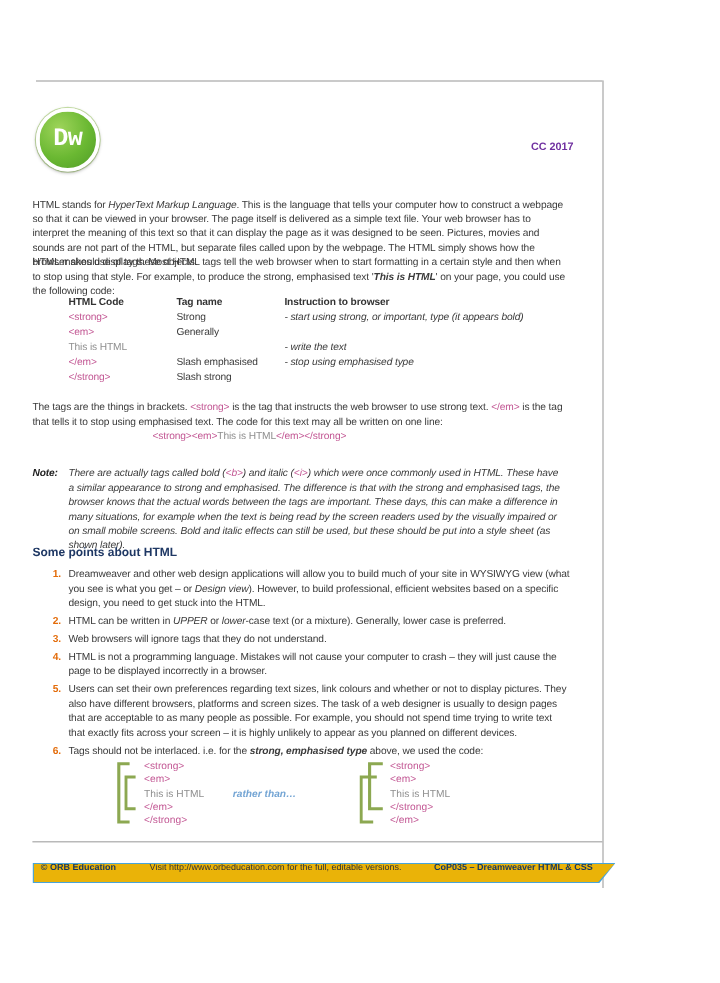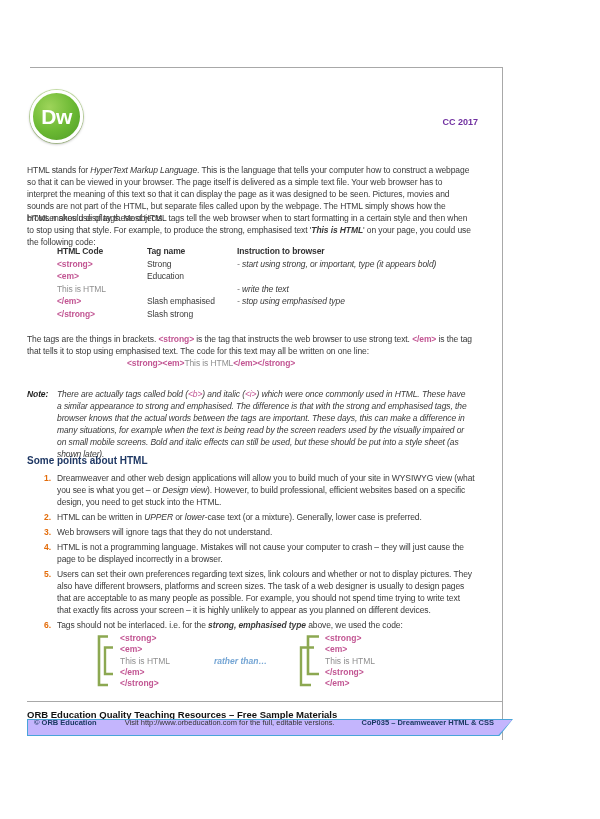--- a/index.html
+++ b/index.html
@@ -19,21 +19,21 @@
   .dwtitle{font-weight:bold;font-size:12.5px;text-align:right;
            border-right:1px solid #8a8a8a;border-bottom:1px solid #8a8a8a;padding:2px 4px 2px 0;}
   .dw-dark{color:#45a02e;}
   .dw-bright{color:#3dcb23;}
   .cc{color:#7030a0;font-weight:bold;font-size:9px;text-align:right;}
   
   .bt{font-size:8.5px;line-height:12px;letter-spacing:-.1px;color:#3a3a3a;}
   .seg-n{}
   .seg-i{font-style:italic;}
   .seg-bi{font-weight:bold;font-style:italic;}
-  .seg-tag{color:#c25693;font-weight:bold;}
+  .seg-tag{color:#c25693;}
   .seg-tagi{color:#c25693;font-style:italic;}
   .seg-gray{color:#8f8f8f;}
   
   .trow{display:flex;line-height:12.5px;}
   .tc1{width:90px;}
   .tc2{width:90px;}
   .tc3{flex:1;}
   .thead span{font-weight:bold;color:#333;}
   .instr{font-style:italic;}
   
@@ -43,56 +43,56 @@
   .pt{display:flex;margin-bottom:3px;}
   .pt .num{width:30px;padding-left:17px;box-sizing:border-box;font-weight:bold;color:#e36c0a;}
   .pt .ptxt{flex:1;}
   
   .codecol{font-size:8.5px;line-height:11.3px;}
   .rather{color:#74a5d4;font-weight:bold;font-style:italic;font-size:8.5px;}
   
   .res-title span{font-weight:bold;font-size:9.5px;color:#111;border-bottom:1.3px solid #222;padding-bottom:1px;}
   .bar-outer{clip-path:polygon(0 0,100% 0,97.2% 100%,0 100%);background:#49a4d9;}
   .bar-inner{position:absolute;left:1px;top:1px;right:1px;bottom:1px;
-             clip-path:polygon(0 0,100% 0,97.2% 100%,0 100%);background:#c4b5fd;
+             clip-path:polygon(0 0,100% 0,97.2% 100%,0 100%);background:#eab308;
              display:flex;align-items:center;font-size:7.5px;padding:0 18px 10px 6px;box-sizing:border-box;}
   .bar-bold{font-weight:bold;color:#17375e;white-space:nowrap;}
   .bar-mid{color:#333;margin-left:28px;white-space:nowrap;}
   .bar-right{margin-left:auto;font-weight:bold;color:#17375e;white-space:nowrap;}
 </style>
 </head>
 <body>
 
 <div class="page">
 
   <div class="abs rule" style="left:30px;top:67px;width:472px;height:1px;"></div>
   <div class="abs rule" style="left:502px;top:67px;width:1px;height:673px;"></div>
 
-  <div class="abs logo" style="left:30px;top:90px;width:47px;height:47px;">
+  <div class="abs logo" style="left:30px;top:90px;width:47px;height:47px;font-family:Liberation Mono, monospace;">
     <span>Dw</span>
   </div>
   <div class="abs cc" style="left:352px;top:117px;width:126px;">CC 2017</div>
 
   <div class="abs bt" style="left:27px;top:164px;width:445px;"><span class="seg-n">HTML stands for </span><span class="seg-i">HyperText Markup Language</span><span class="seg-n">.  This is the language that tells your computer how to construct a webpage so that it can be viewed in your browser.  The page itself is delivered as a simple text file.  Your web browser has to interpret the meaning of this text so that it can display the page as it was designed to be seen.  Pictures, movies and sounds are not part of the HTML, but separate files called upon by the webpage.  The HTML simply shows how the browser should display these objects.</span></div>
   <div class="abs bt" style="left:27px;top:212px;width:445px;"><span class="seg-n">HTML makes use of tags.  Most HTML tags tell the web browser when to start formatting in a certain style and then when to stop using that style.  For example, to produce the strong, emphasised text '</span><span class="seg-bi">This is HTML</span><span class="seg-n">' on your page, you could use the following code:</span></div>
 
   <div class="abs bt" style="left:57px;top:245px;width:415px;">
     <div class="trow thead">
       <span class="tc1">HTML Code</span>
       <span class="tc2">Tag name</span>
       <span class="tc3">Instruction to browser</span>
     </div>
     <div class="trow">
       <span class="tc1 seg-tag">&lt;strong&gt;</span>
       <span class="tc2">Strong</span>
       <span class="tc3 instr">- start using strong, or important, type (it appears bold)</span>
     </div>
     <div class="trow">
       <span class="tc1 seg-tag">&lt;em&gt;</span>
-      <span class="tc2">Education</span>
+      <span class="tc2">Generally</span>
     </div>
     <div class="trow">
       <span class="tc1 seg-gray">This is HTML</span>
       <span class="tc2"></span>
       <span class="tc3 instr">- write the text</span>
     </div>
     <div class="trow">
       <span class="tc1 seg-tag">&lt;/em&gt;</span>
       <span class="tc2">Slash emphasised</span>
       <span class="tc3 instr">- stop using emphasised type</span>
@@ -143,37 +143,34 @@
     <path d="M13 2.5 H4 V51 H13" fill="none" stroke="#8ca851" stroke-width="2.6"></path>
     <path d="M18 13.5 H10 V40 H18" fill="none" stroke="#8ca851" stroke-width="2.4"></path>
   </svg>
   <div class="abs codecol" style="left:120px;top:633px;">
     <div class="seg-tag">&lt;strong&gt;</div>
     <div class="seg-tag">&lt;em&gt;</div>
     <div class="seg-gray">This is HTML</div>
     <div class="seg-tag">&lt;/em&gt;</div>
     <div class="seg-tag">&lt;/strong&gt;</div>
   </div>
-  <div class="abs rather" style="left:214px;top:656px;">rather than…</div>
+  <div class="abs rather" style="left:194px;top:656px;">rather than…</div>
   <svg class="abs" style="left:296px;top:634px;" width="26" height="54" viewBox="0 0 26 54">
     <path d="M23 2.5 H12 V40 H23" fill="none" stroke="#8ca851" stroke-width="2.6"></path>
     <path d="M18 13.5 H5 V51 H15" fill="none" stroke="#8ca851" stroke-width="2.4"></path>
   </svg>
   <div class="abs codecol" style="left:325px;top:633px;">
     <div class="seg-tag">&lt;strong&gt;</div>
     <div class="seg-tag">&lt;em&gt;</div>
     <div class="seg-gray">This is HTML</div>
     <div class="seg-tag">&lt;/strong&gt;</div>
     <div class="seg-tag">&lt;/em&gt;</div>
   </div>
 
   <div class="abs rule" style="left:27px;top:701px;width:475px;height:1px;"></div>
-  <div class="abs res-title" style="left:27px;top:704px;">
-    <span>ORB Education Quality Teaching Resources – Free Sample Materials</span>
-  </div>
   <div class="abs bar-outer" style="left:27px;top:719px;width:486px;height:17px;">
     <div class="bar-inner">
       <span class="bar-bold">© ORB Education</span>
       <span class="bar-mid">Visit http://www.orbeducation.com for the full, editable versions.</span>
       <span class="bar-right">CoP035 – Dreamweaver HTML &amp; CSS</span>
     </div>
   </div>
 
 </div>
 

